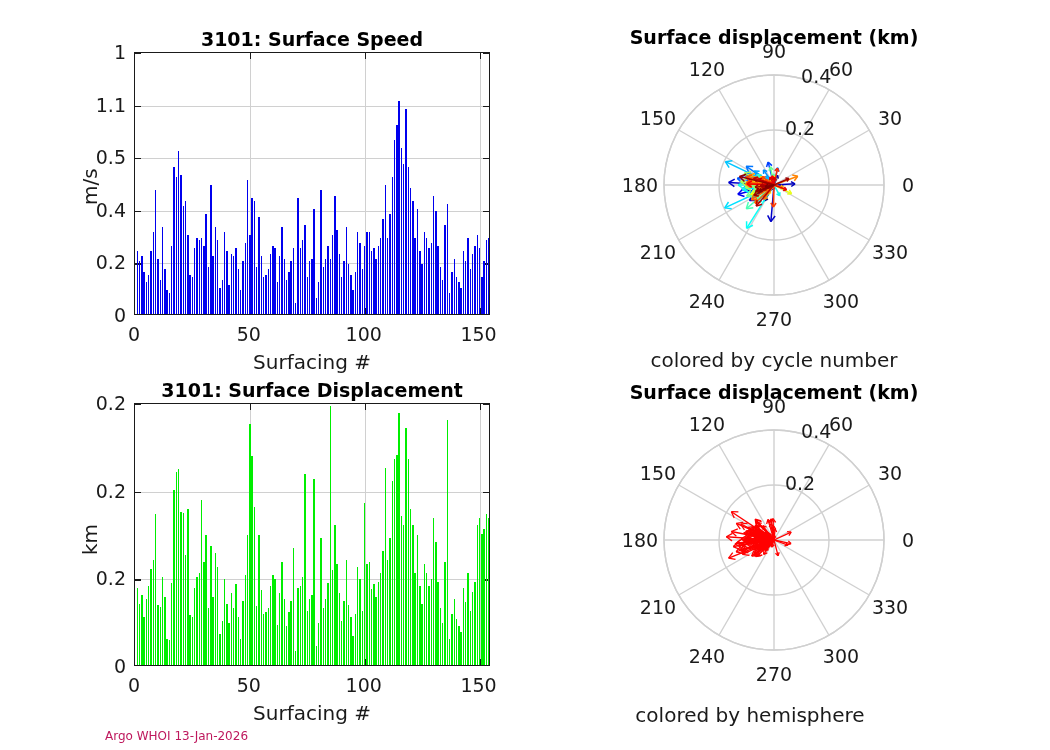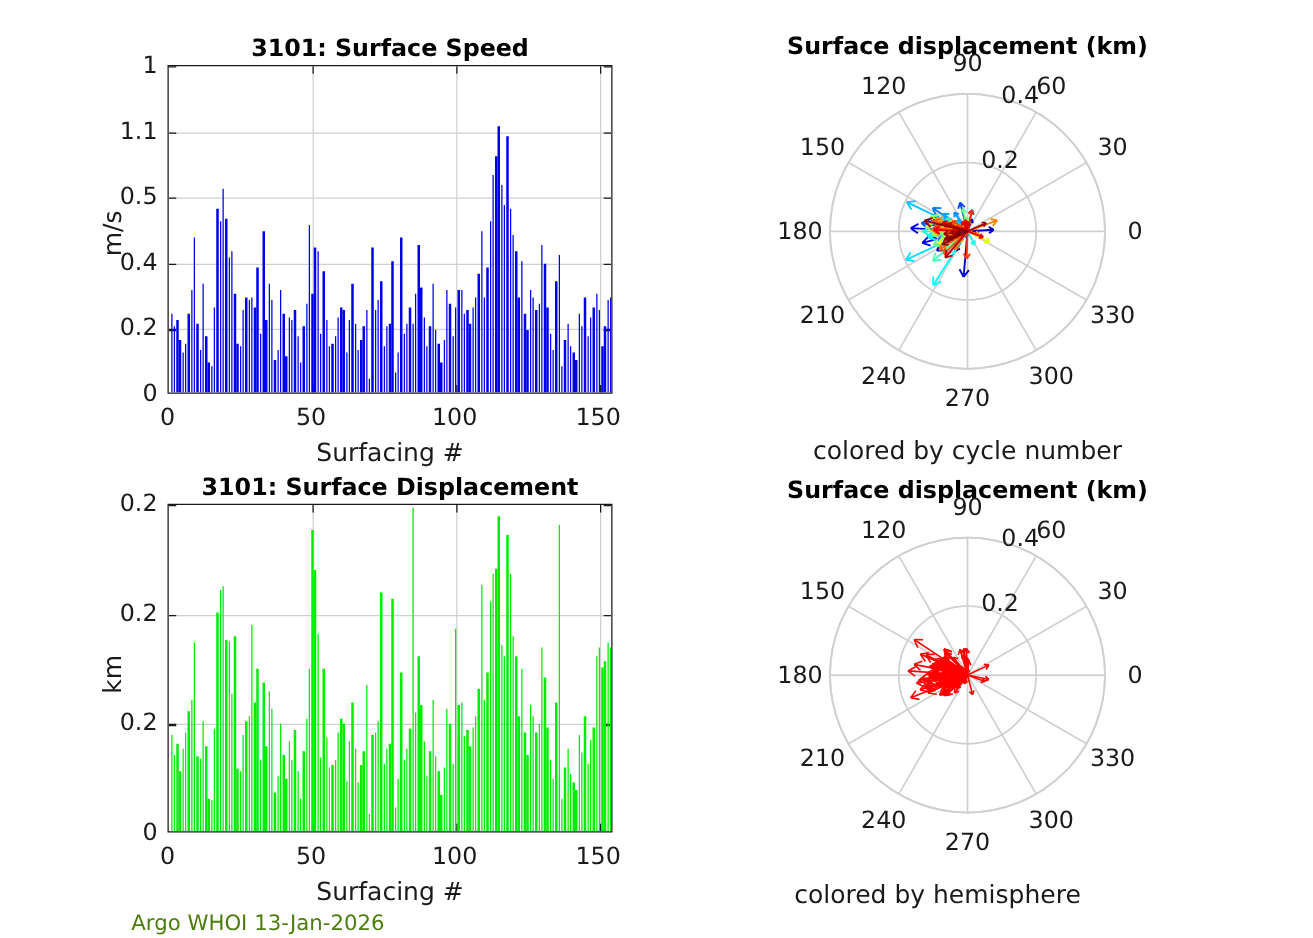--- a/index.html
+++ b/index.html
@@ -31,21 +31,21 @@
   .polar-title{position:absolute;font-weight:bold;font-size:19px;color:#000;
                text-align:center;white-space:nowrap;}
   .polar-caption{position:absolute;font-size:20px;color:#1a1a1a;
                  text-align:center;white-space:nowrap;}
   .polar-wrap{position:absolute;}
   .polar-lbl{position:absolute;font-size:19px;color:#1a1a1a;white-space:nowrap;
              transform:translate(-50%,-50%);}
   .polar-rlbl{position:absolute;font-size:19px;color:#1a1a1a;white-space:nowrap;
               transform:translate(-50%,-50%);}
 
-  .footer{position:absolute;font-size:17px;color:#4d7c0f;white-space:nowrap;}
+  .footer{position:absolute;font-size:12px;color:#be185d;white-space:nowrap;}
 </style>
 </head>
 <body>
 
 <div class="panel">
   <div class="bar-title" style="left:134px;top:28px;width:356px;">3101: Surface Speed</div>
   <div class="plotbox" id="speed-box" style="left:134px;top:52px;width:356px;height:263px;">
       <div class="grid-h" style="top: 210.4px;"></div>
       <div class="tick-mark-y" style="top: 210.4px; left: 0px;"></div>
       <div class="tick-mark-y r" style="top: 210.4px;"></div>

